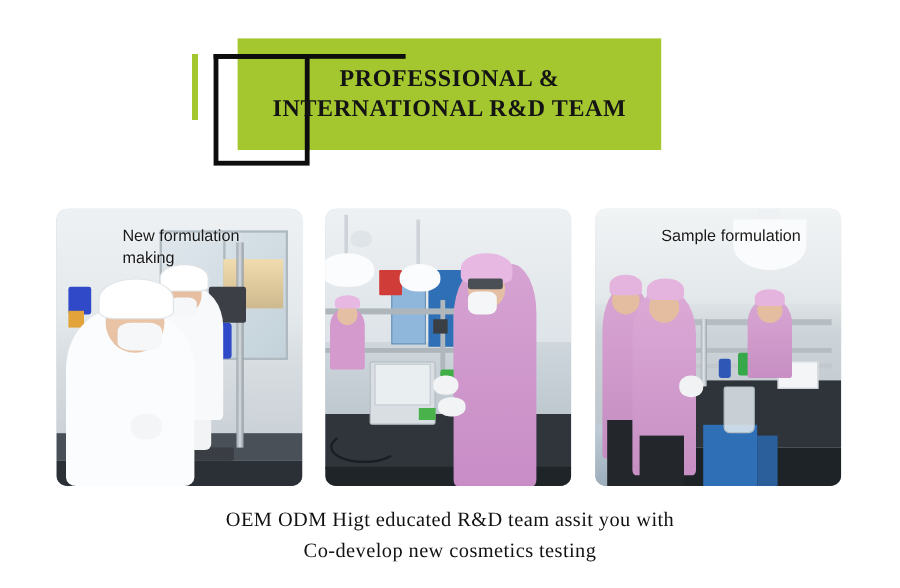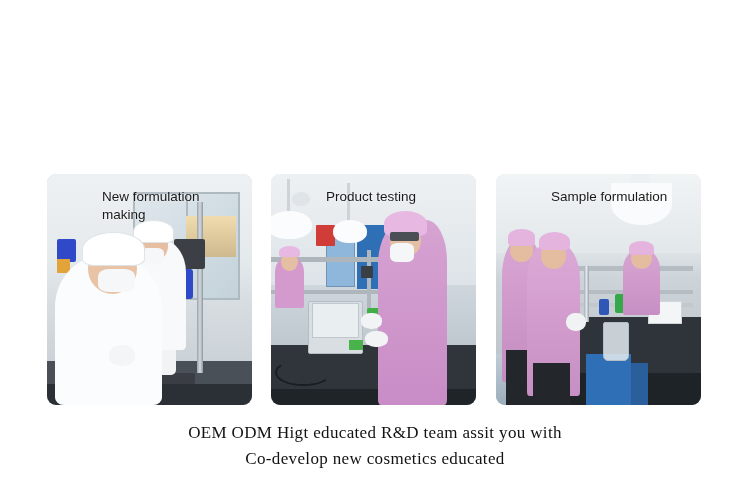--- a/index.html
+++ b/index.html
@@ -249,20 +249,31 @@
     font-family:"Liberation Serif", serif;
     color:#121212;
   }
   .caption div{font-size:17px;line-height:1.55;letter-spacing:0.35px;}
 </style>
 </head>
 <body>
 
 <div class="page">
 
+  <div class="header">
+    <div class="accent-bar"></div>
+    <div class="green-panel"></div>
+    <div class="frame-outline"></div>
+    <div class="frame-top-line"></div>
+
+    <div class="title-block">
+      <div class="title-line1">PROFESSIONAL &amp;</div>
+      <div class="title-line2">INTERNATIONAL R&amp;D TEAM</div>
+    </div>
+  </div>
 
   <div class="cards">
 
     <div class="card c1">
       <div class="scene">
         <div class="bg"></div>
         <div class="glasswall"></div>
         <div class="window-warm"></div>
         <div class="equip-blue2"></div>
         <div class="equip-orange"></div>
@@ -317,21 +328,20 @@
         <div class="greencap"></div>
         <div class="cable"></div>
         <div class="worker"></div>
         <div class="worker-head"></div>
         <div class="worker-cap"></div>
         <div class="worker-glass"></div>
         <div class="worker-mask"></div>
         <div class="glove1"></div>
         <div class="glove2"></div>
       </div>
-      <div class="card-label">Product testing</div>
     </div>
 
     <div class="card c3">
       <div class="scene">
         <div class="bg"></div>
         <div class="wall"></div>
         <div class="hoodduct"></div>
         <div class="hood"></div>
         <div class="floorblue"></div>
         <div class="bench"></div>
@@ -359,16 +369,16 @@
         <div class="wB-pant"></div>
         <div class="wB-glove"></div>
       </div>
       <div class="card-label">Sample formulation</div>
     </div>
 
   </div>
 
   <div class="caption">
     <div>OEM ODM Higt educated R&amp;D team assit you with</div>
-    <div>Co-develop new cosmetics educated</div>
+    <div>Co-develop new cosmetics testing</div>
   </div>
 
 </div>
 
 </body></html>

